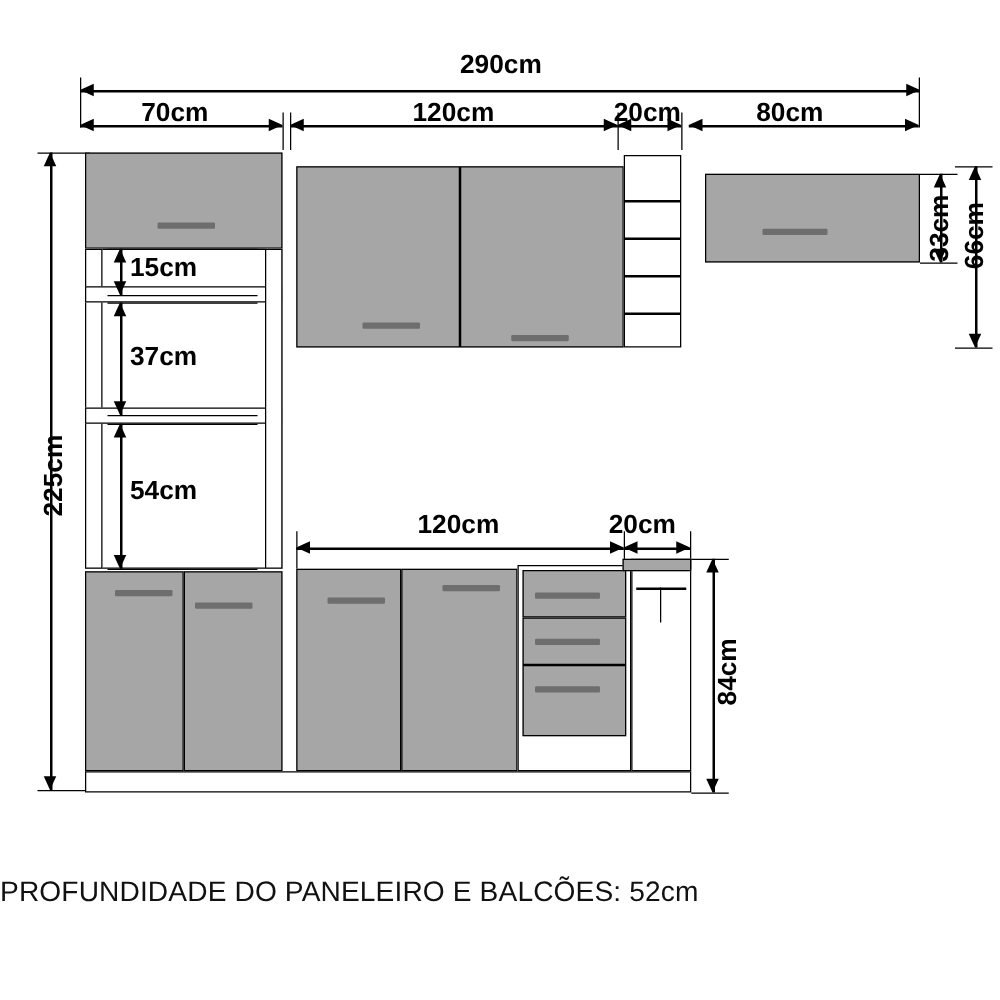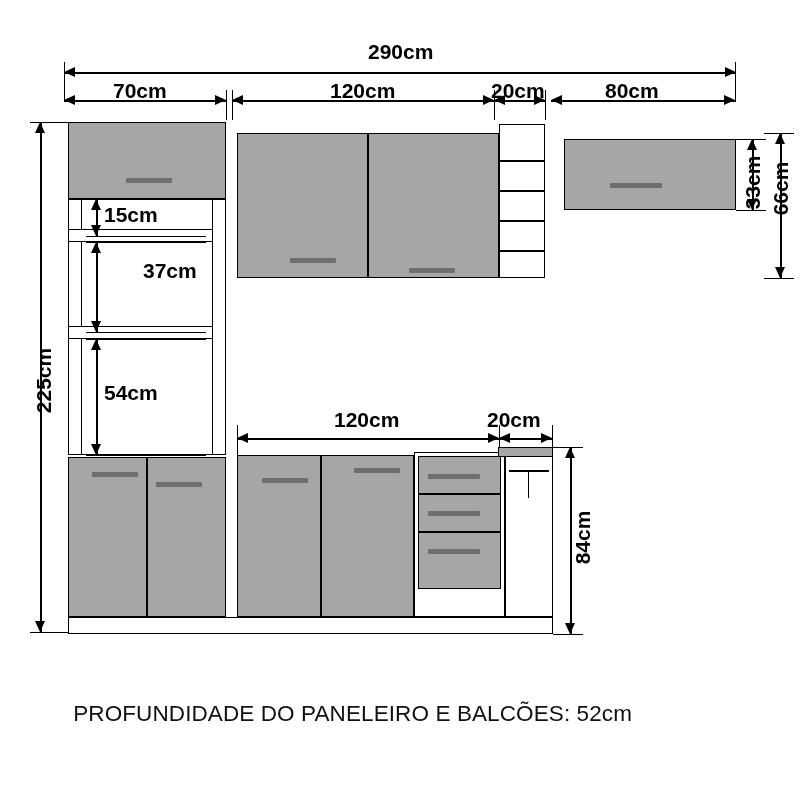--- a/index.html
+++ b/index.html
@@ -40,21 +40,21 @@
   
   .box{position:absolute;box-sizing:border-box;border:1.8px solid #000;}
   .gray{background:#a6a6a6;}
   .white{background:#ffffff;}
   .handle{position:absolute;background:#6e6e6e;border-radius:1px;}
   .handle.h{height:5px;}
 
   .caption{
     position:absolute;
     width:632px;
-    text-align:right;
+    text-align:left;
     font-size:22.5px;
     color:#111;
     letter-spacing:.1px;
     line-height:1.25;
   }
 </style>
 </head>
 <body>
 
 <div id="stage">
@@ -143,21 +143,21 @@
   <div class="ar d" style="left:91px;top:225px;"></div>
   <div class="tickh" style="left:86px;top:199px;width:120px;"></div>
   <div class="tickh" style="left:86px;top:236px;width:120px;"></div>
   <div class="lbl" style="left:104px;top:204px;">15cm</div>
 
   <div class="dimline v" style="left:96px;top:242px;height:90px;"></div>
   <div class="ar u" style="left:91px;top:242px;"></div>
   <div class="ar d" style="left:91px;top:321px;"></div>
   <div class="tickh" style="left:86px;top:242px;width:120px;"></div>
   <div class="tickh" style="left:86px;top:332px;width:120px;"></div>
-  <div class="lbl" style="left:104px;top:260px;margin-left:39px;">37cm</div>
+  <div class="lbl" style="left:104px;top:275px;">37cm</div>
 
   <div class="dimline v" style="left:96px;top:339px;height:116px;"></div>
   <div class="ar u" style="left:91px;top:339px;"></div>
   <div class="ar d" style="left:91px;top:444px;"></div>
   <div class="tickh" style="left:86px;top:339px;width:120px;"></div>
   <div class="tickh" style="left:86px;top:455px;width:120px;"></div>
   <div class="lbl" style="left:104px;top:382px;">54cm</div>
 
   <div class="tick" style="left:237px;top:425px;height:30px;"></div>
   <div class="tick" style="left:499px;top:425px;height:30px;"></div>

